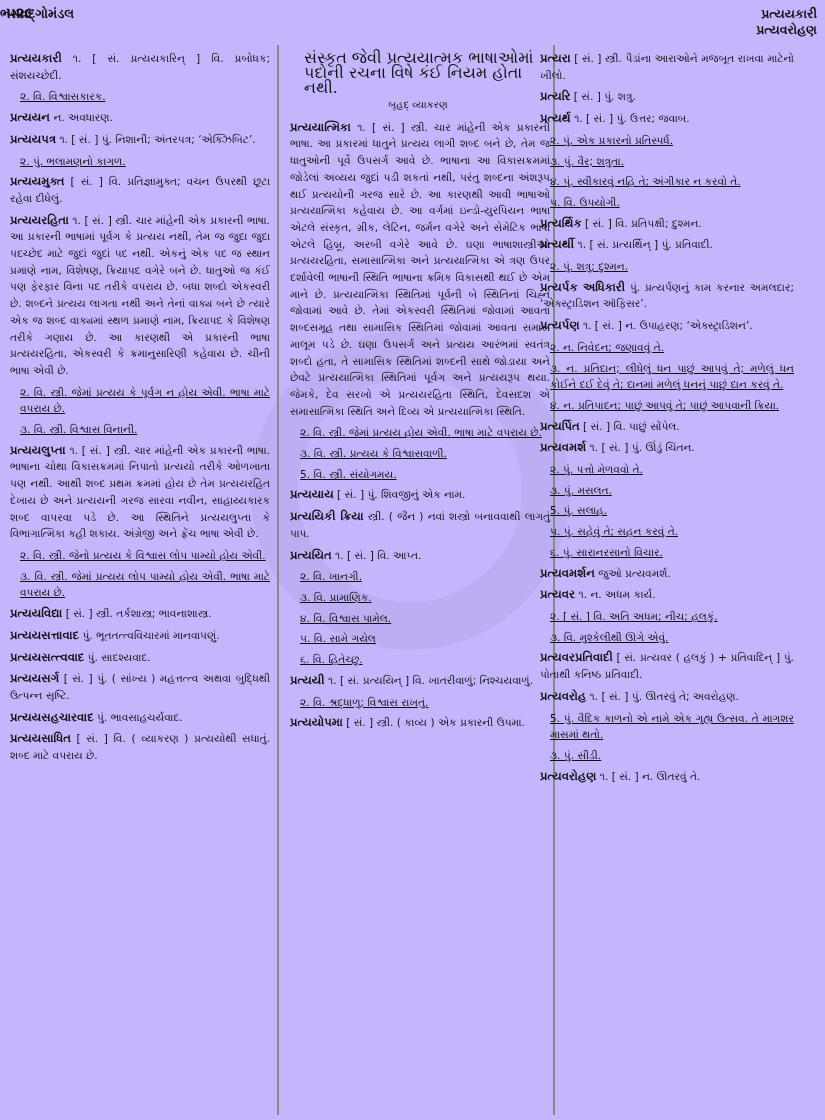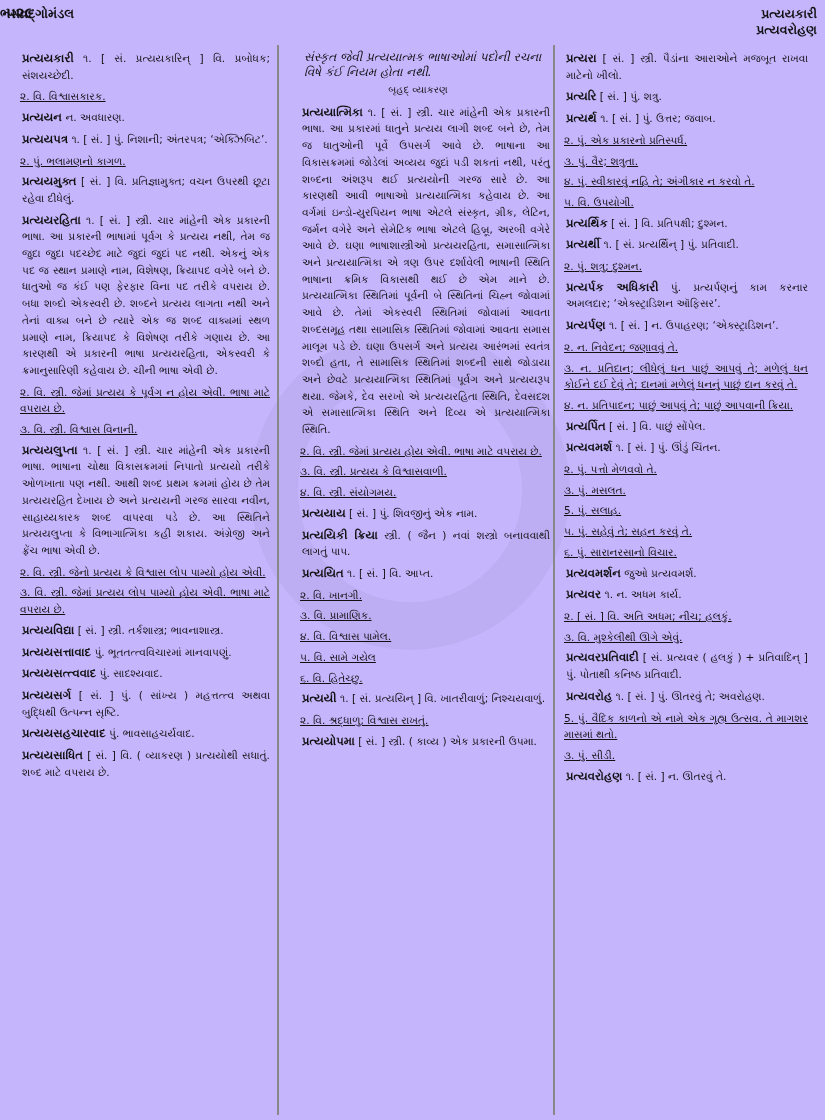--- a/index.html
+++ b/index.html
@@ -7,27 +7,27 @@
          font-family:"DejaVu Sans", sans-serif; color:#111; }
   .page { position:absolute; left:0; top:0; width:825px; height:1120px; background:#c4b5fd; }
   .watermark { position:absolute; left:250px; top:330px; width:320px; height:320px;
                border-radius:50%; border:48px solid rgba(0,0,0,0.035); box-sizing:border-box; }
   .hdr-left { position:absolute; left:6px; top:4px; font-size:15px; font-weight:bold; }
   .hdr-center { position:absolute; left:0; width:825px; top:6px; text-align:left; font-size:13px; font-weight:bold; }
   .hdr-right { position:absolute; right:8px; top:6px; text-align:right; font-size:12.5px; font-weight:bold; line-height:16px; }
   .col { position:absolute; top:50px; font-size:10.6px; line-height:16.7px; }
   .col1 { left:6px; width:264px; }
   .col2 { left:286px; width:264px; }
-  .col3 { left:550px; width:258px; }
+  .col3 { left:536px; width:258px; }
   .divider { position:absolute; top:45px; width:2px; background:#888; height:1070px; }
   .d1 { left:277px; } .d2 { left:553px; }
-  .entry { margin:0 0 5px 16px; text-align:justify; }
+  .entry { margin:0 0 5px 4px; text-align:justify; }
   .hw { font-weight:bold; font-size:11.6px; }
   .sense { padding-left:14px; margin:0 0 4px 0; text-align:justify;text-decoration:underline; }
-  .quote { padding-left:18px; font-size:12px; line-height:15px; margin:0 0 2px 0;font-style:italic; }
+  .quote { padding-left:18px; font-size:16px; line-height:15px; margin:0 0 2px 0; }
   .cite { text-align:center; font-size:10px; margin:0 0 5px 0; }
 </style>
 </head>
 <body>
 
 <div class="page">
   <div class="watermark"></div>
 
   <div class="hdr-left">૫૨૯</div>
   <div class="hdr-center">ભગવદ્ગોમંડલ</div>
@@ -58,21 +58,21 @@
       <div class="entry"><span class="hw">પ્રત્યયસર્ગ</span> <span>[ સં. ] પું. ( સાંખ્ય ) મહત્તત્ત્વ અથવા બુદ્ધિથી ઉત્પન્ન સૃષ્ટિ.</span></div>
       <div class="entry"><span class="hw">પ્રત્યયસહચારવાદ</span> <span>પું. ભાવસાહચર્યવાદ.</span></div>
       <div class="entry"><span class="hw">પ્રત્યયસાધિત</span> <span>[ સં. ] વિ. ( વ્યાકરણ ) પ્રત્યયોથી સધાતું. શબ્દ માટે વપરાય છે.</span></div>
     </div>
   <div class="col col2">
       <div class="quote">સંસ્કૃત જેવી પ્રત્યયાત્મક ભાષાઓમાં પદોની રચના વિષે કંઈ નિયમ હોતા નથી.</div>
       <div class="cite">બૃહદ્ વ્યાકરણ</div>
       <div class="entry"><span class="hw">પ્રત્યયાત્મિકા</span> <span>૧. [ સં. ] સ્ત્રી. ચાર માંહેની એક પ્રકારની ભાષા. આ પ્રકારમાં ધાતુને પ્રત્યય લાગી શબ્દ બને છે, તેમ જ ધાતુઓની પૂર્વે ઉપસર્ગ આવે છે. ભાષાના આ વિકાસક્રમમાં જોડેલાં અવ્યય જુદાં પડી શકતાં નથી, પરંતુ શબ્દના અંશરૂપ થઈ પ્રત્યયોની ગરજ સારે છે. આ કારણથી આવી ભાષાઓ પ્રત્યયાત્મિકા કહેવાય છે. આ વર્ગમાં ઇન્ડો-યુરપિયન ભાષા એટલે સંસ્કૃત, ગ્રીક, લેટિન, જર્મન વગેરે અને સેમેટિક ભાષા એટલે હિબ્રૂ, અરબી વગેરે આવે છે. ઘણા ભાષાશાસ્ત્રીઓ પ્રત્યયરહિતા, સમાસાત્મિકા અને પ્રત્યયાત્મિકા એ ત્રણ ઉપર દર્શાવેલી ભાષાની સ્થિતિ ભાષાના ક્રમિક વિકાસથી થઈ છે એમ માને છે. પ્રત્યયાત્મિકા સ્થિતિમાં પૂર્વની બે સ્થિતિનાં ચિહ્ન જોવામાં આવે છે. તેમાં એકસ્વરી સ્થિતિમાં જોવામાં આવતા શબ્દસમૂહ તથા સામાસિક સ્થિતિમાં જોવામાં આવતા સમાસ માલૂમ પડે છે. ઘણા ઉપસર્ગ અને પ્રત્યય આરંભમાં સ્વતંત્ર શબ્દો હતા, તે સામાસિક સ્થિતિમાં શબ્દની સાથે જોડાયા અને છેવટે પ્રત્યયાત્મિકા સ્થિતિમાં પૂર્વગ અને પ્રત્યયરૂપ થયા. જેમકે, દેવ સરખો એ પ્રત્યયરહિતા સ્થિતિ, દેવસદશ એ સમાસાત્મિકા સ્થિતિ અને દિવ્ય એ પ્રત્યયાત્મિકા સ્થિતિ.</span></div>
       <div class="sense">૨. વિ. સ્ત્રી. જેમાં પ્રત્યય હોય એવી. ભાષા માટે વપરાય છે.</div>
       <div class="sense">૩. વિ. સ્ત્રી. પ્રત્યય કે વિશ્વાસવાળી.</div>
-      <div class="sense">૪. વિ. સ્ત્રી. સંયોગમય.</div>
+      <div class="sense">5. વિ. સ્ત્રી. સંયોગમય.</div>
       <div class="entry"><span class="hw">પ્રત્યયાય</span> <span>[ સં. ] પું. શિવજીનું એક નામ.</span></div>
       <div class="entry"><span class="hw">પ્રત્યયિકી ક્રિયા</span> <span>સ્ત્રી. ( જૈન ) નવાં શસ્ત્રો બનાવવાથી લાગતું પાપ.</span></div>
       <div class="entry"><span class="hw">પ્રત્યયિત</span> <span>૧. [ સં. ] વિ. આપ્ત.</span></div>
       <div class="sense">૨. વિ. ખાનગી.</div>
       <div class="sense">૩. વિ. પ્રામાણિક.</div>
       <div class="sense">૪. વિ. વિશ્વાસ પામેલ.</div>
       <div class="sense">૫. વિ. સામે ગયેલ</div>
       <div class="sense">૬. વિ. હિતેચ્છુ.</div>
       <div class="entry"><span class="hw">પ્રત્યયી</span> <span>૧. [ સં. પ્રત્યયિન્ ] વિ. ખાતરીવાળું; નિશ્ચયવાળું.</span></div>
       <div class="sense">૨. વિ. શ્રદ્ધાળુ; વિશ્વાસ રાખતું.</div>

